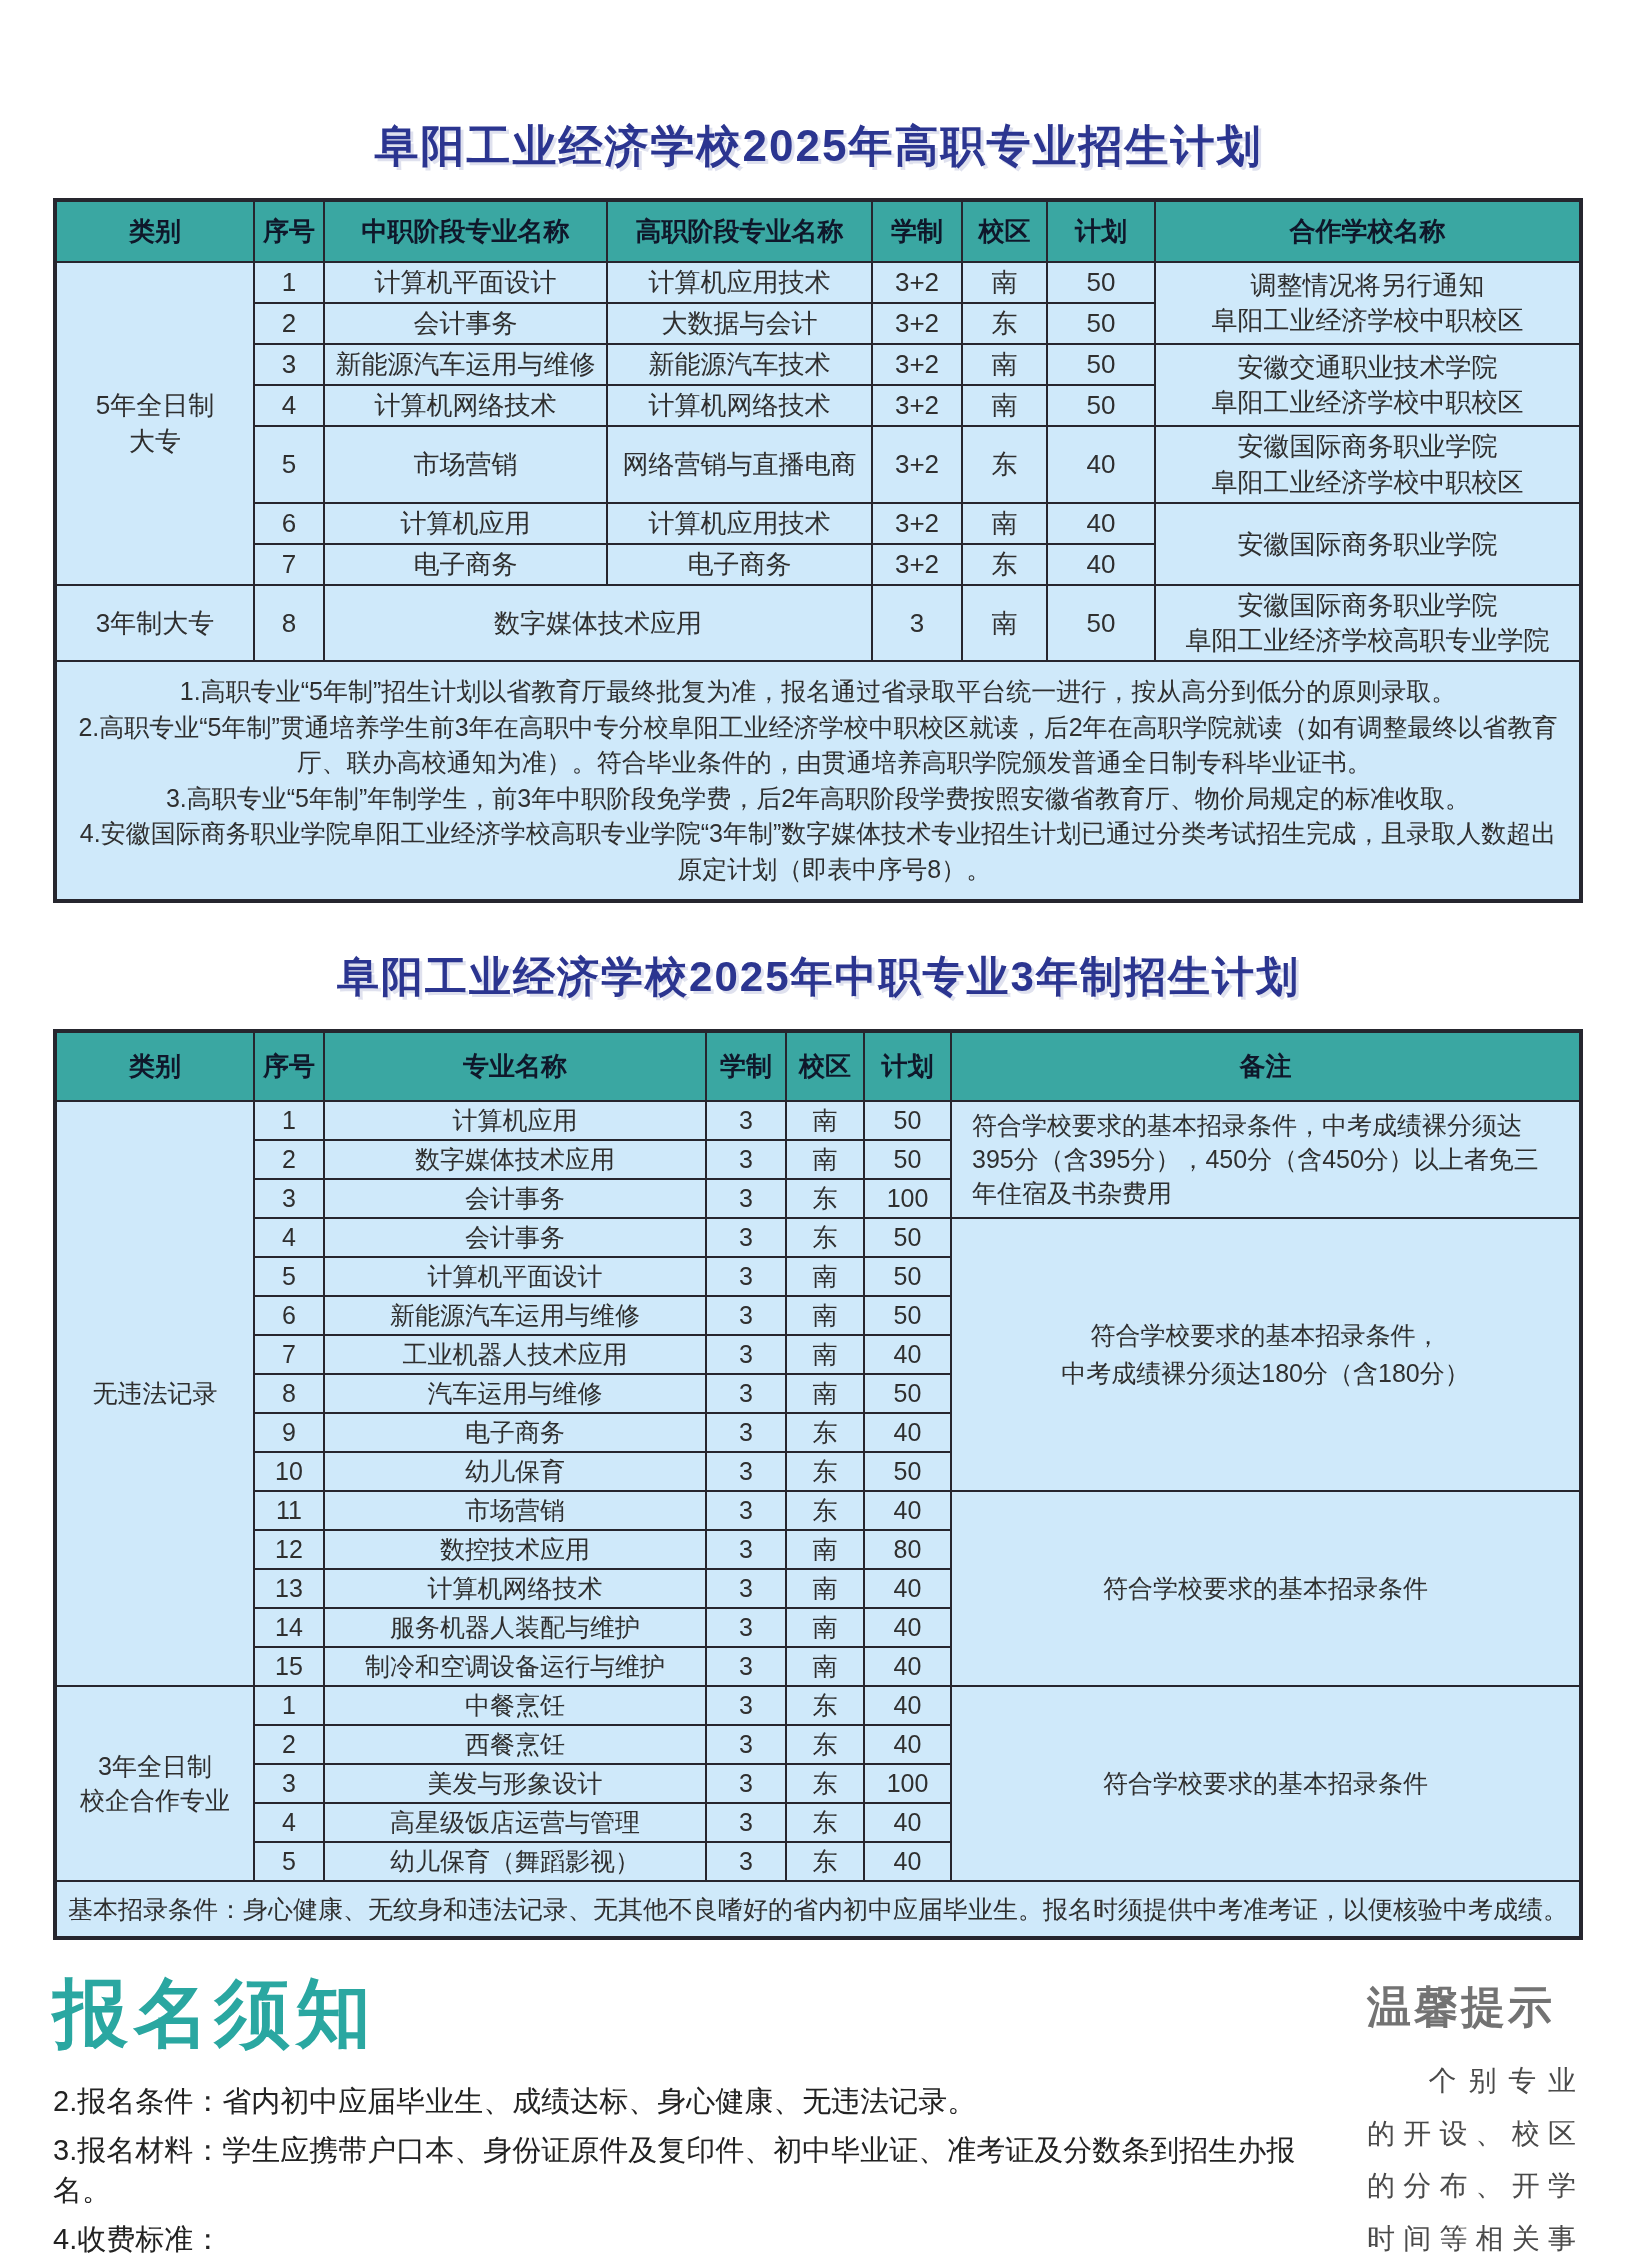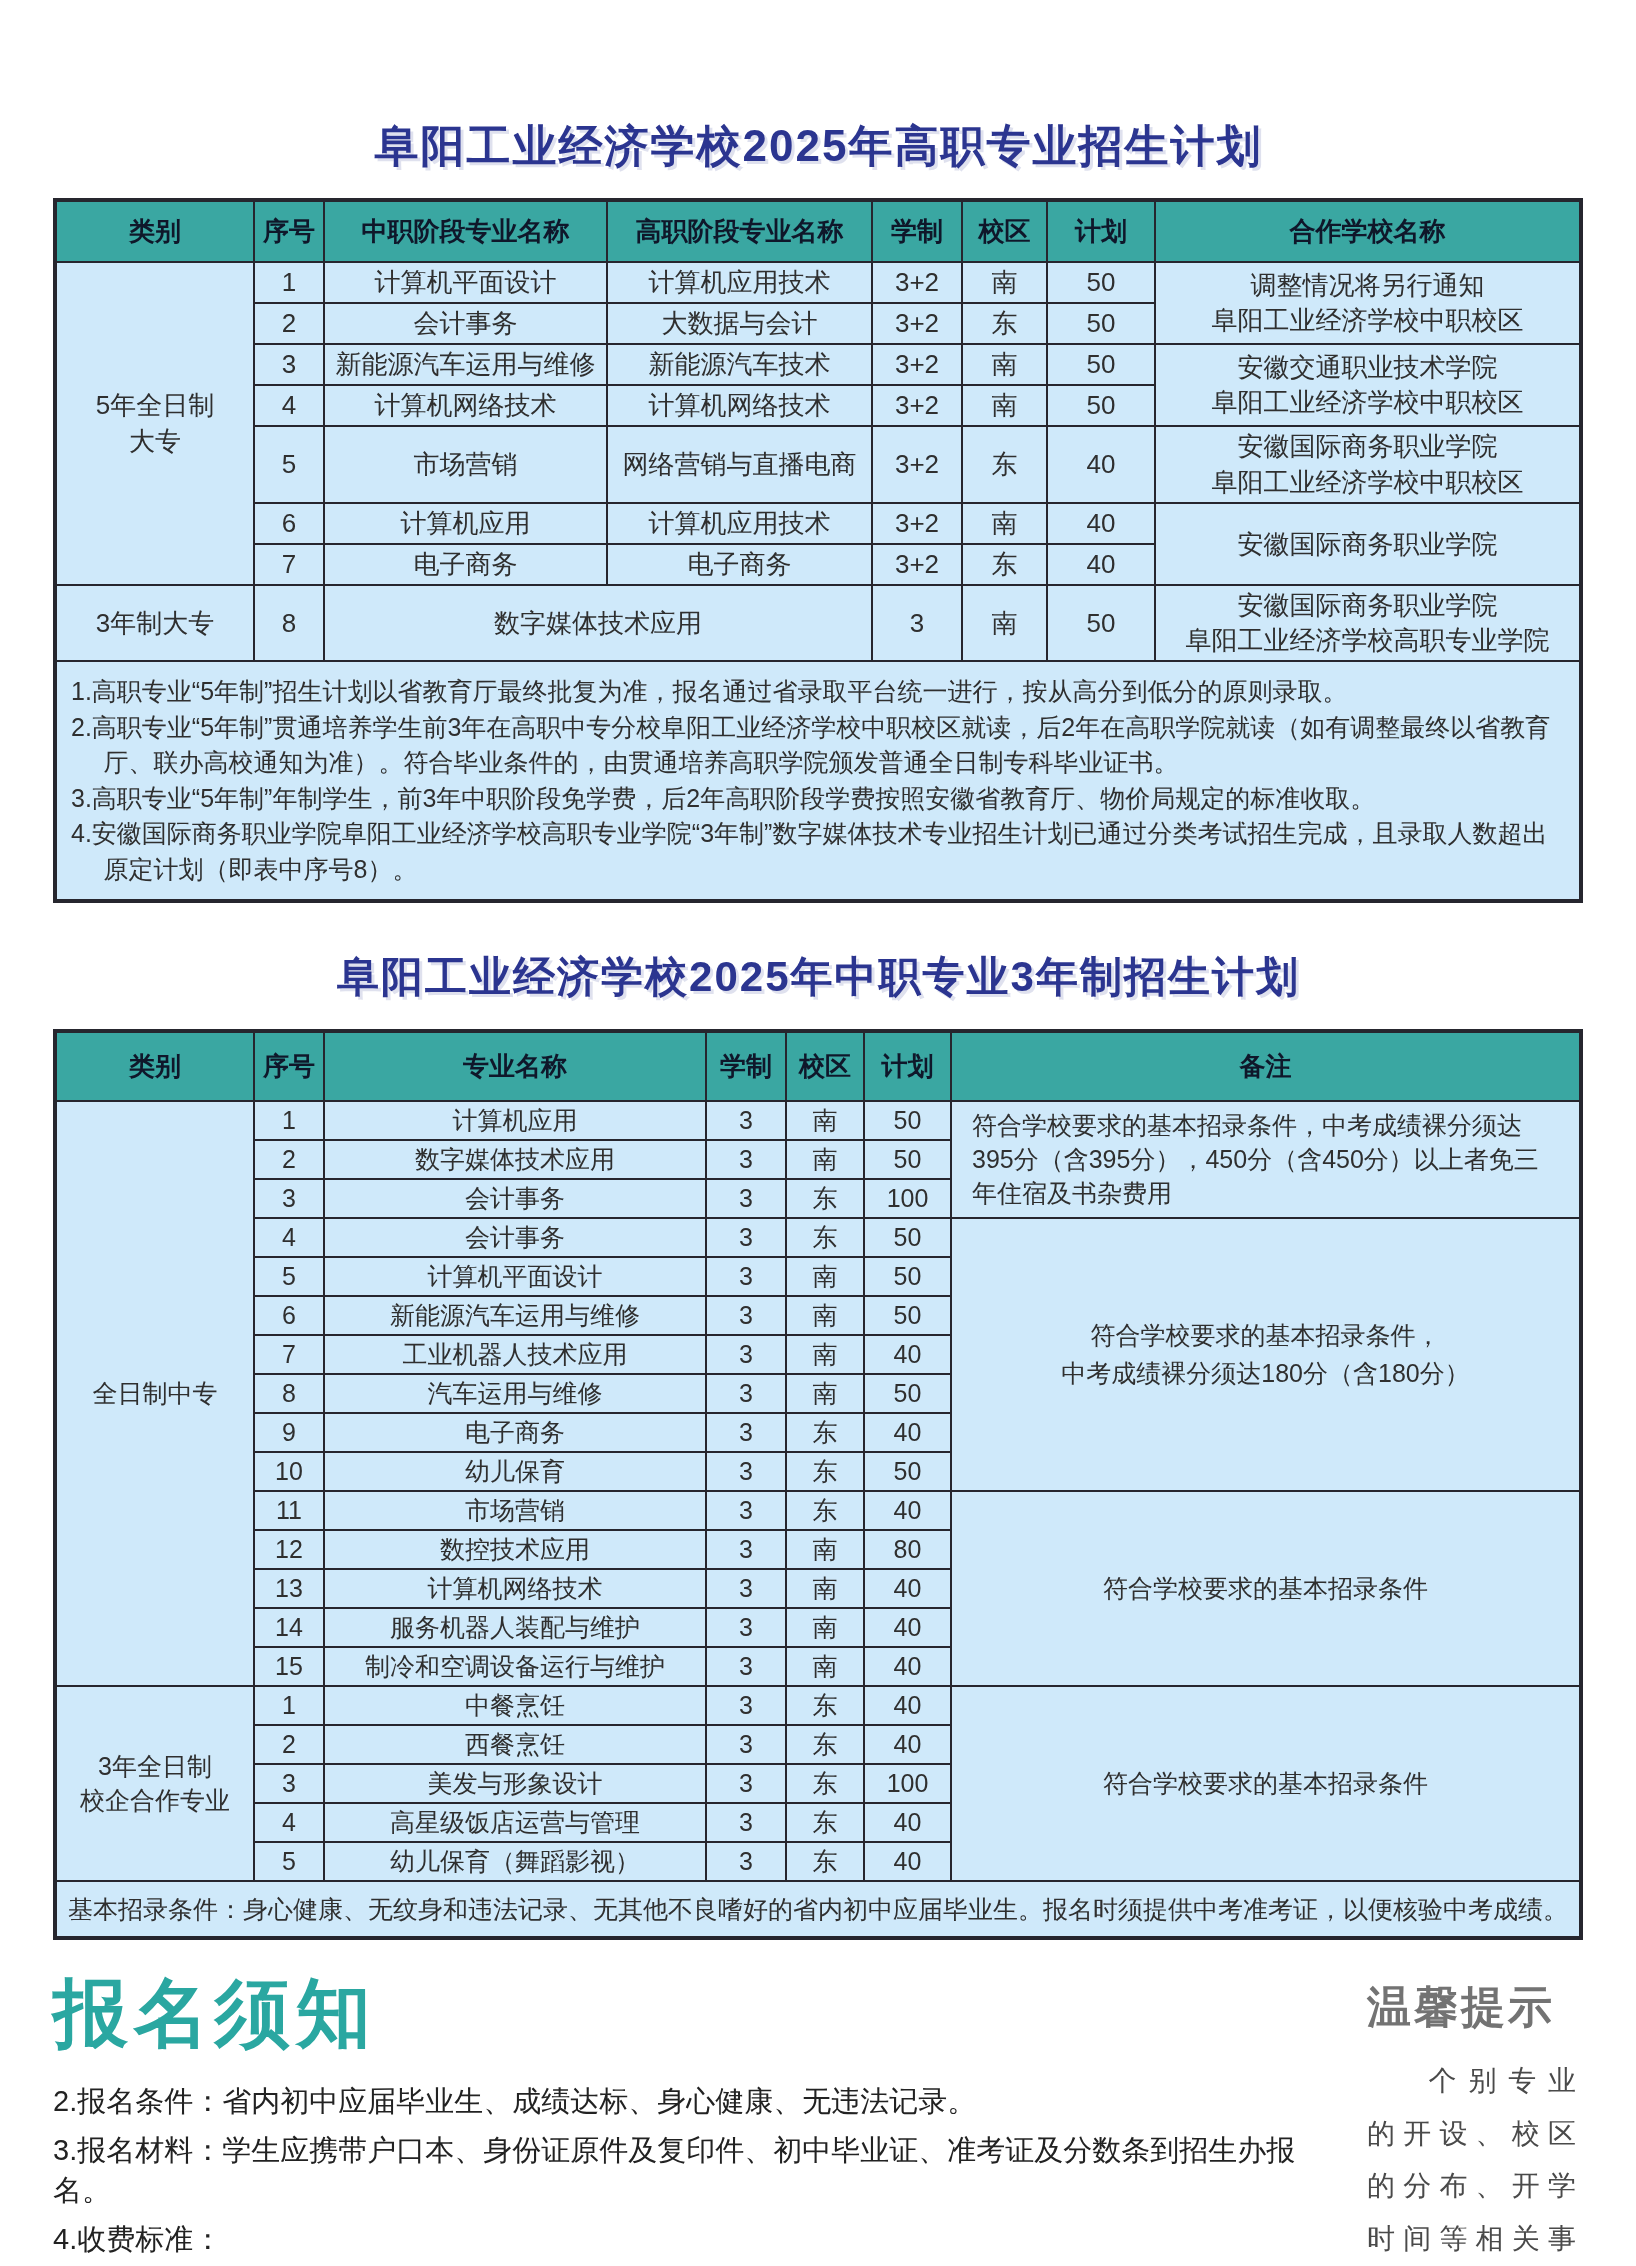--- a/index.html
+++ b/index.html
@@ -15,21 +15,21 @@
   }
   .doc-title.t2{margin:46px 0 24px 0;font-size:42px;}
   table{border-collapse:collapse;width:1530px;table-layout:fixed;border:4px solid #26262e;}
   th,td{border:2px solid #26262e;padding:2px 4px;overflow:hidden;}
   th{background:#3aa7a2;font-weight:bold;font-size:26px;color:#0f172a;height:55px;}
   td{background:#cfe9fa;font-size:26px;color:#2f2f2f;text-align:center;vertical-align:middle;}
   tr.r td{height:34px;}
   tr.tall td{height:71px;}
   tr.r8 td{height:63px;}
   td.two-line div{line-height:1.35;}
-  td.notes-cell{padding:12px 14px;text-align:left;}
+  td.notes-cell{padding:12px 14px;text-align:center;}
   .note-line{font-size:25px;line-height:1.42;padding-left:1.3em;text-indent:-1.3em;color:#2f2f2f;}
   
   .tbl2 th{height:63px;}
   .tbl2 tr.r td{height:28px;font-size:25px;}
   td.remark-left{text-align:left;padding:4px 20px;font-size:25px;line-height:1.35;}
   td.remark-center{font-size:25px;line-height:1.5;}
   td.footnote-cell{height:50px;font-size:25px;}
   
   .bottom{display:flex;justify-content:space-between;margin-top:32px;width:1530px;}
   .bottom-left{width:1247px;}
@@ -186,21 +186,21 @@
         <tr>
       <th>类别</th>
       <th>序号</th>
       <th>专业名称</th>
       <th>学制</th>
       <th>校区</th>
       <th>计划</th>
       <th>备注</th>
     </tr>
     <tr class="r">
-      <td rowspan="15">全日制中专</td>
+      <td rowspan="15">无违法记录</td>
       <td>1</td>
       <td>计算机应用</td>
       <td>3</td>
       <td>南</td>
       <td>50</td>
       <td class="remark-left" rowspan="3">符合学校要求的基本招录条件，中考成绩裸分须达395分（含395分），450分（含450分）以上者免三年住宿及书杂费用</td>
     </tr>
     <tr class="r">
       <td>2</td>
       <td>数字媒体技术应用</td>

